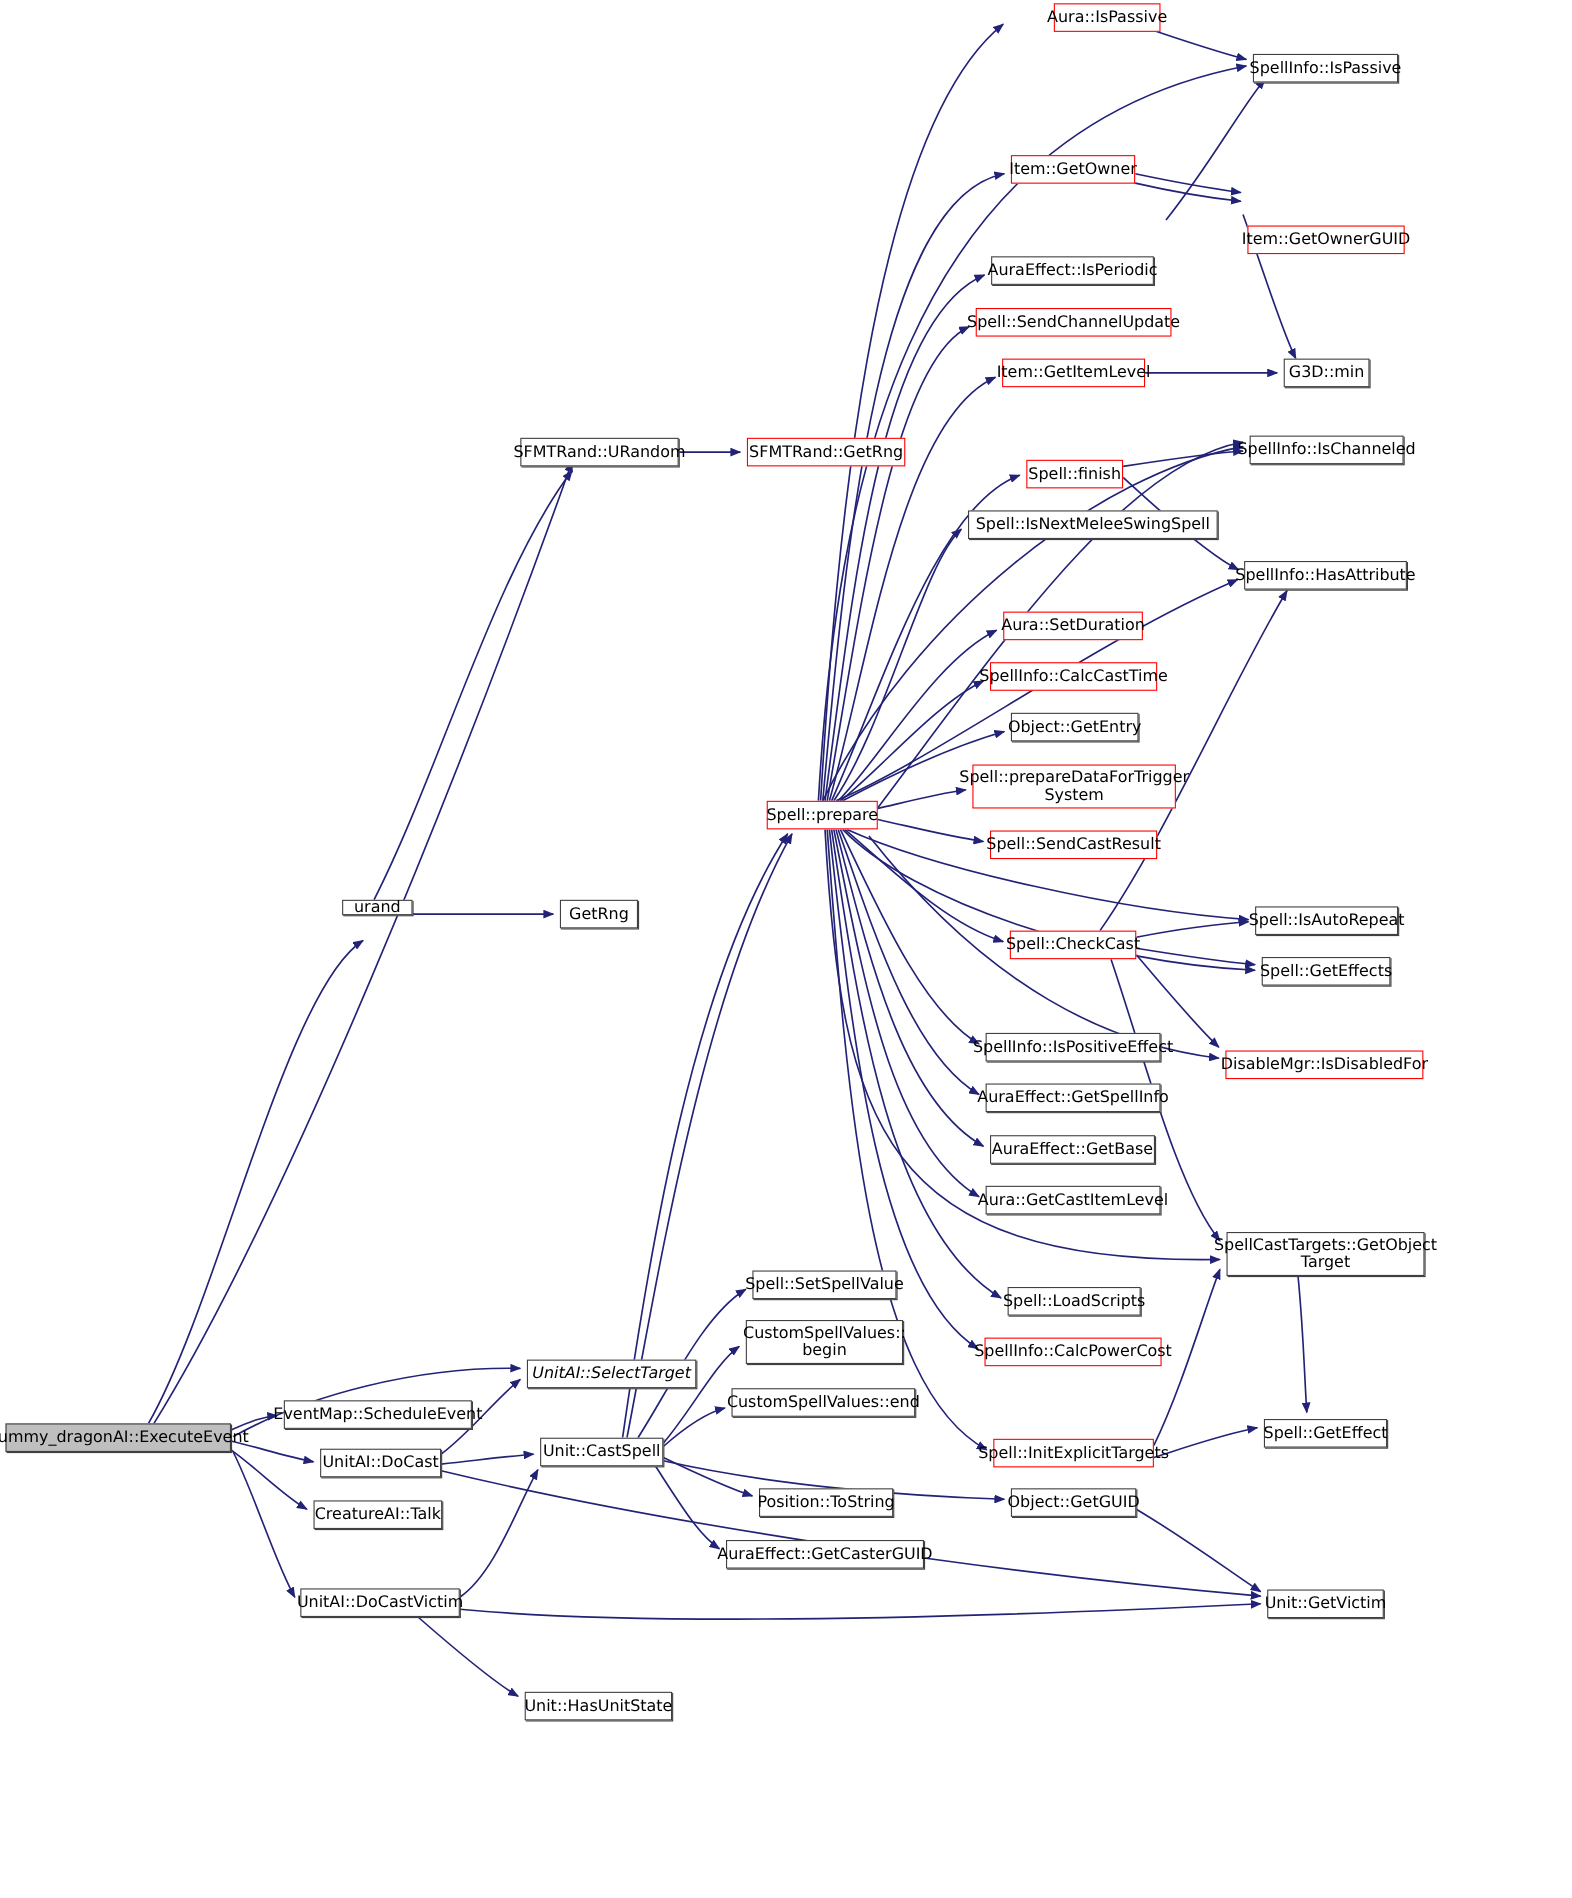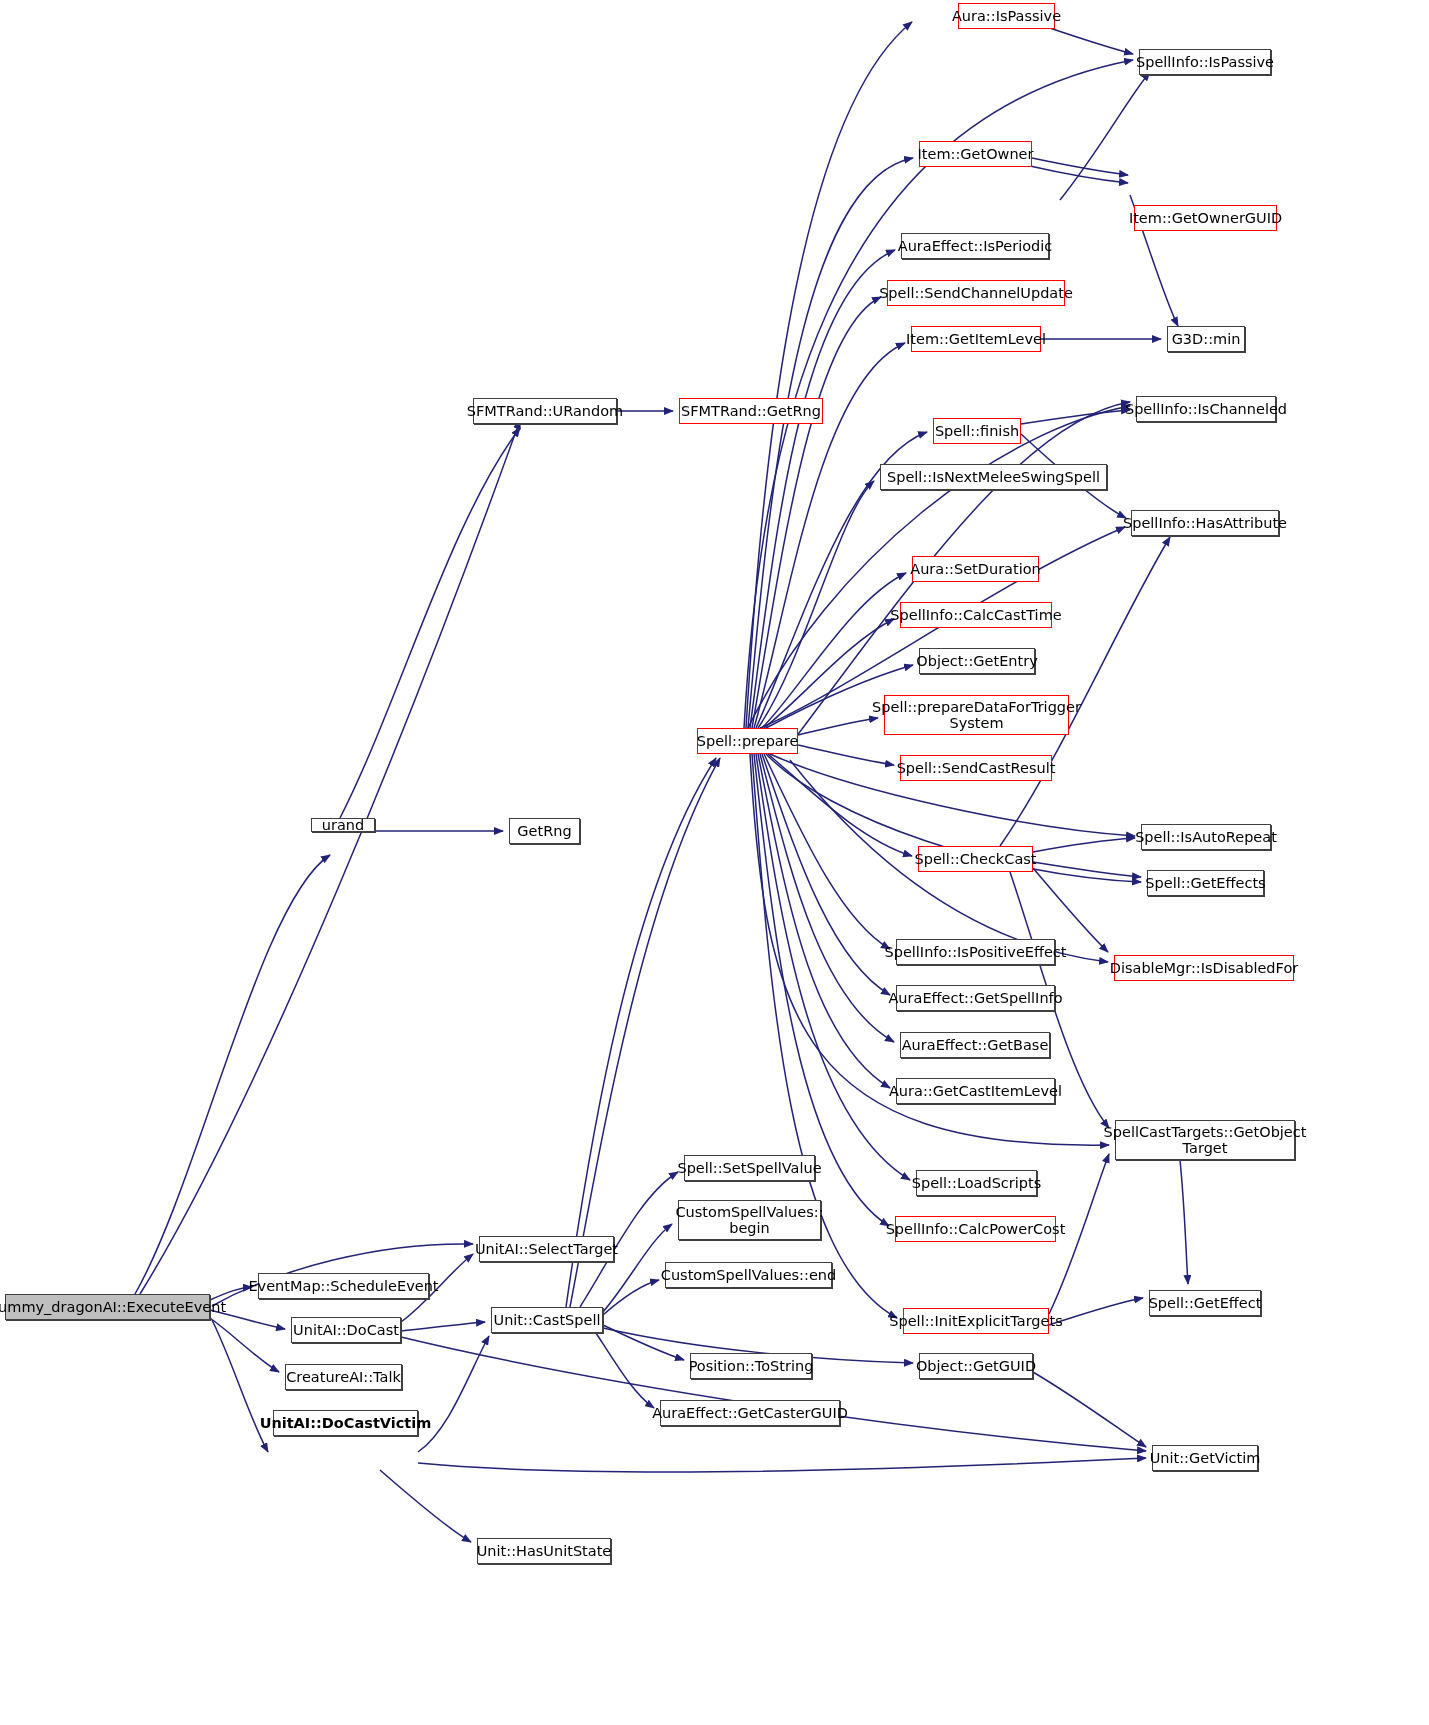--- a/index.html
+++ b/index.html
@@ -136,23 +136,23 @@
 
       <path d="M1180,1160 C1185,1210 1186,1255 1188,1284"></path>
 
       <path d="M790,760 C900,900 1010,950 1108,962"></path>
     </g>
   </svg>
 <div class="node root" style="left: 5px; top: 1294px; width: 205px; height: 26px;">dummy_dragonAI::ExecuteEvent</div>
     <div class="node black" style="left: 258px; top: 1273px; width: 171px; height: 26px;">EventMap::ScheduleEvent</div>
     <div class="node black" style="left: 291px; top: 1317px; width: 110px; height: 26px;">UnitAI::DoCast</div>
     <div class="node black" style="left: 285px; top: 1364px; width: 117px; height: 26px;">CreatureAI::Talk</div>
-    <div class="node black" style="left: 273px; top: 1410px; width: 145px; height: 26px; font-weight: bold;">UnitAI::DoCastVictim</div>
+    <div class="node black" style="left: 273px; top: 1444px; width: 145px; height: 26px;">UnitAI::DoCastVictim</div>
     <div class="node black" style="left: 477px; top: 1538px; width: 134px; height: 26px;">Unit::HasUnitState</div>
-    <div class="node black" style="left: 479px; top: 1236px; width: 135px; height: 26px;">UnitAI::SelectTarget</div>
+    <div class="node black" style="left: 479px; top: 1236px; width: 154px; height: 26px; font-style: italic;">UnitAI::SelectTarget</div>
     <div class="node black" style="left: 491px; top: 1307px; width: 112px; height: 26px;">Unit::CastSpell</div>
     <div class="node black" style="left: 684px; top: 1155px; width: 131px; height: 26px;">Spell::SetSpellValue</div>
     <div class="node black" style="left: 678px; top: 1200px; width: 143px; height: 40px;">CustomSpellValues::
 begin</div>
     <div class="node black" style="left: 665px; top: 1262px; width: 167px; height: 26px;">CustomSpellValues::end</div>
     <div class="node black" style="left: 690px; top: 1353px; width: 122px; height: 26px;">Position::ToString</div>
     <div class="node black" style="left: 660px; top: 1400px; width: 180px; height: 26px;">AuraEffect::GetCasterGUID</div>
     <div class="node black" style="left: 311px; top: 818px; width: 64px; height: 14px;">urand</div>
     <div class="node black" style="left: 509px; top: 818px; width: 71px; height: 26px;">GetRng</div>
     <div class="node black" style="left: 473px; top: 398px; width: 144px; height: 26px;">SFMTRand::URandom</div>

